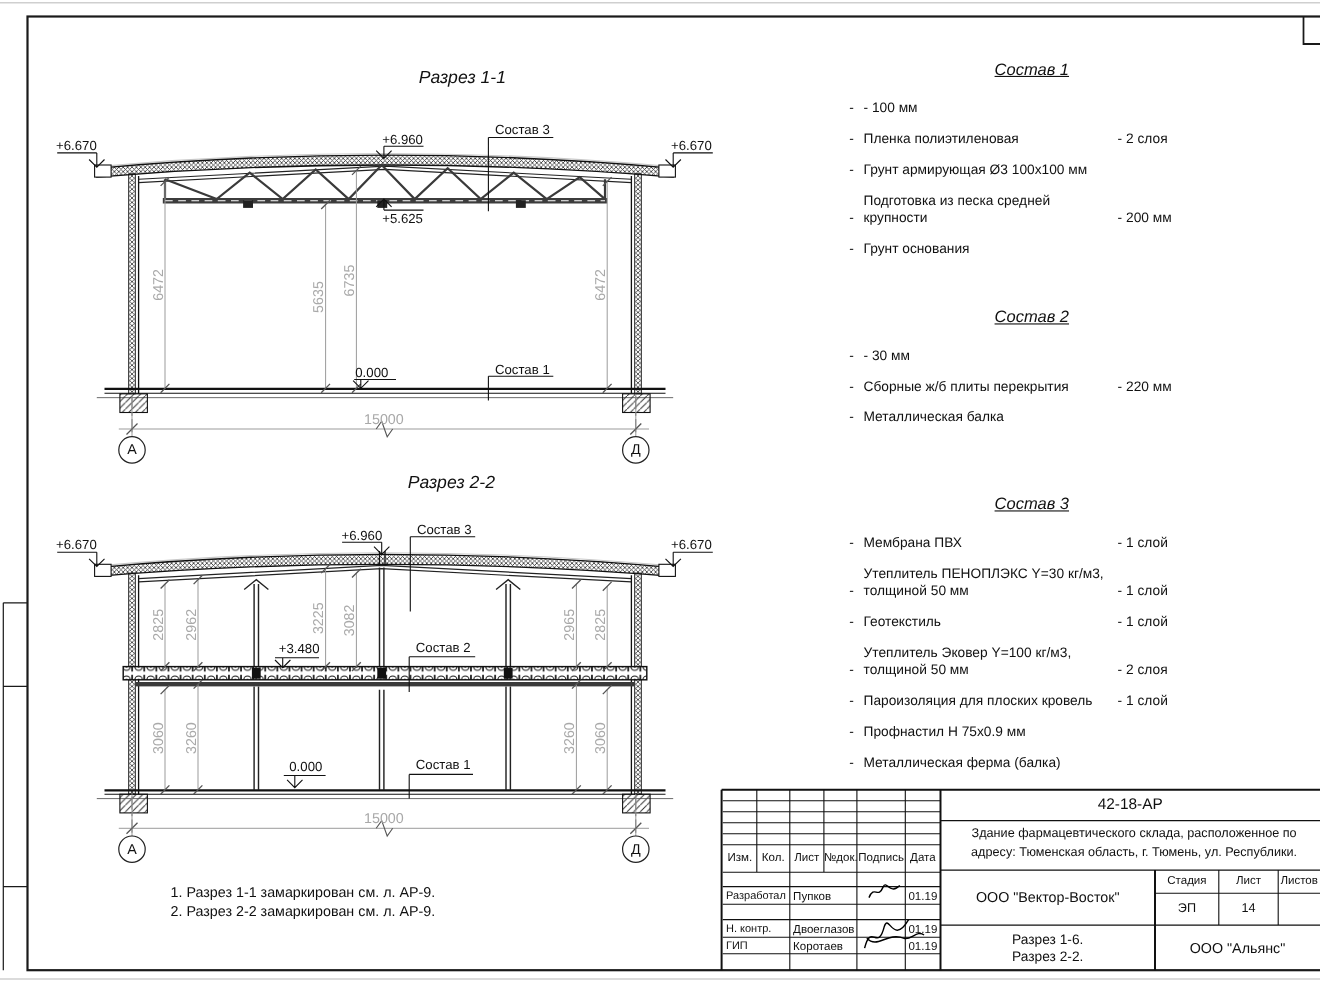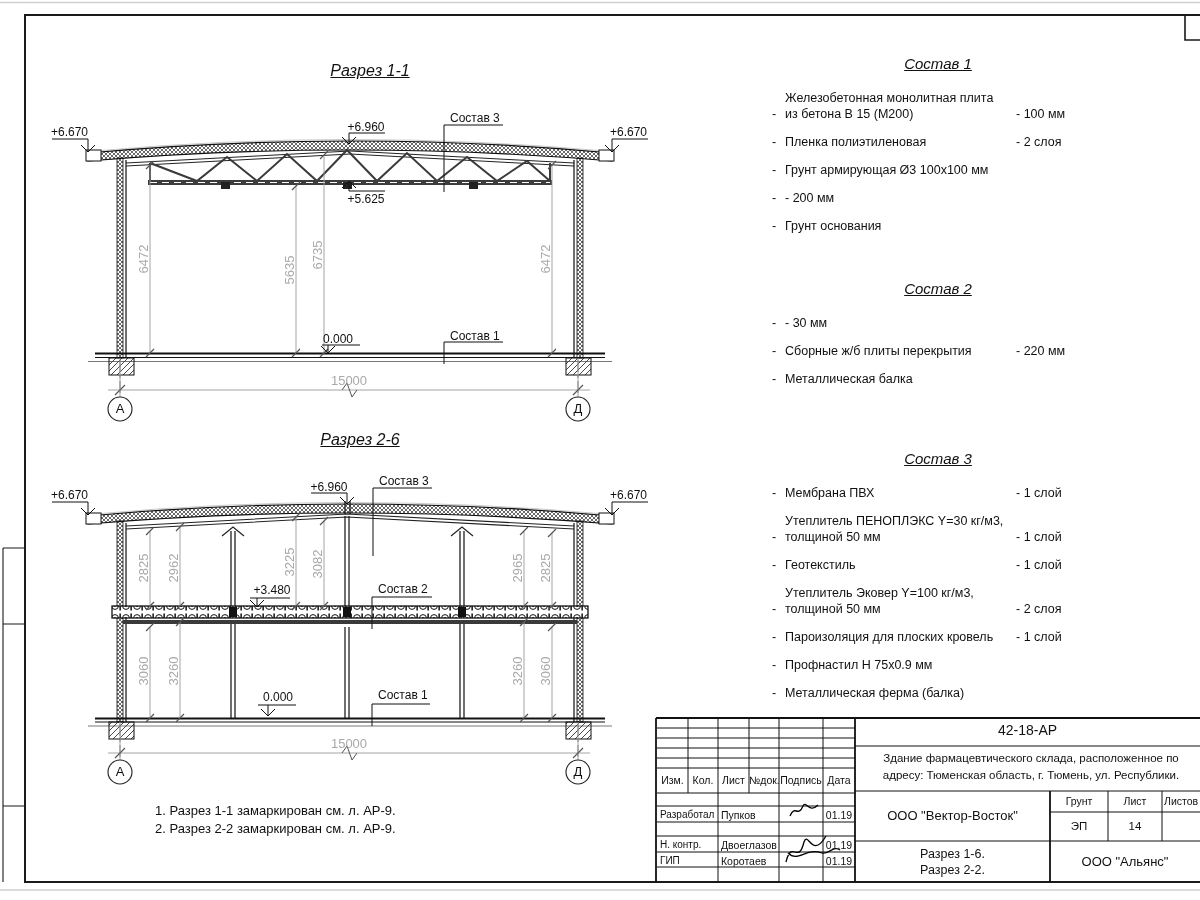--- a/index.html
+++ b/index.html
@@ -2,22 +2,22 @@
 <html><head>
 <meta charset="utf-8">
 <style>
   html,body{margin:0;padding:0;background:#e8e8e8}
   .sheet{position:relative;width:1200px;height:900px;background:#ffffff;overflow:hidden;
          font-family:"Liberation Sans",sans-serif;color:#111}
   svg.linework{position:absolute;left:0;top:0}
   .lbl{position:absolute;font-size:12px;color:#111;white-space:nowrap}
   .dim{position:absolute;width:40px;height:14px;font-size:13px;color:#a9a9a9;text-align:center;
        transform:rotate(-90deg);white-space:nowrap}
-  .sec-title{position:absolute;font-style:italic;font-size:16px;text-decoration:underline;
-       text-align:center;color:#111;white-space:nowrap}
+  .sec-title{position:absolute;font-style:italic;font-size:16px;
+       text-align:right;color:#111;white-space:nowrap}
   .axis{position:absolute;width:24px;height:24px;text-align:center;line-height:24px;font-size:13px}
   .spec{position:absolute;left:772px;width:332px}
   .spec h3{text-align:center;font-style:italic;font-weight:normal;font-size:15px;
        text-decoration:underline;margin:0 0 18px 0}
   .spec-item{display:flex;align-items:flex-end;margin-bottom:12px;font-size:12.5px;line-height:16px}
   .spec-item .bullet{width:13px;flex:none}
   .spec-item .names{flex:1}
   .spec-item .value{flex:none;width:88px;text-align:left;white-space:nowrap}
   .note{position:absolute;font-size:13px;white-space:nowrap}
   .tb{position:absolute;font-size:10.5px;white-space:nowrap;overflow:hidden}
@@ -161,21 +161,21 @@
   <div class="lbl" style="left:450px;top:111px">Состав 3</div>
   <div class="lbl" style="left:450px;top:329px">Состав 1</div>
   <div class="dim" style="left:123px;top:252px">6472</div>
   <div class="dim" style="left:269px;top:263px">5635</div>
   <div class="dim" style="left:297px;top:248px">6735</div>
   <div class="dim" style="left:525px;top:252px">6472</div>
   <div class="lbl" style="left:319px;top:373px;width:60px;text-align:center;color:#a9a9a9;font-size:13px">15000</div>
   <div class="axis" style="left:108px;top:397px">А</div>
   <div class="axis" style="left:566px;top:397px">Д</div>
 
-  <div class="sec-title" style="left:270px;top:431px;width:180px">Разрез 2-6</div>
+  <div class="sec-title" style="left:270px;top:431px;width:180px">Разрез 2-2</div>
   <div class="lbl" style="left:46px;top:488px;width:42px;text-align:right">+6.670</div>
   <div class="lbl" style="left:610px;top:488px;width:42px">+6.670</div>
   <div class="lbl" style="left:310px;top:480px;width:38px;text-align:center">+6.960</div>
   <div class="lbl" style="left:252px;top:583px;width:40px;text-align:center">+3.480</div>
   <div class="lbl" style="left:258px;top:690px;width:40px;text-align:center">0.000</div>
   <div class="lbl" style="left:379px;top:474px">Состав 3</div>
   <div class="lbl" style="left:378px;top:582px">Состав 2</div>
   <div class="lbl" style="left:378px;top:688px">Состав 1</div>
   <div class="dim" style="left:123px;top:561px">2825</div>
   <div class="dim" style="left:153px;top:561px">2962</div>
@@ -188,42 +188,42 @@
   <div class="dim" style="left:497px;top:664px">3260</div>
   <div class="dim" style="left:525px;top:664px">3060</div>
   <div class="lbl" style="left:319px;top:736px;width:60px;text-align:center;color:#a9a9a9;font-size:13px">15000</div>
   <div class="axis" style="left:108px;top:760px">А</div>
   <div class="axis" style="left:566px;top:760px">Д</div>
 
   <div class="spec" style="top:55px" id="spec-0">
       <h3>Состав 1</h3>
       <div class="spec-item">
         <span class="bullet">-</span>
-        <div class="names">
-          <div>Железобетонная  монолитная плита</div>
-          <div>из бетона В 15 (М200)</div>
-        </div>
         <div class="value">- 100 мм</div>
       </div>
       <div class="spec-item">
         <span class="bullet">-</span>
         <div class="names">
           <div>Пленка полиэтиленовая</div>
         </div>
         <div class="value">-  2 слоя</div>
       </div>
       <div class="spec-item">
         <span class="bullet">-</span>
         <div class="names">
           <div>Грунт армирующая Ø3 100х100 мм</div>
         </div>
         <div class="value"></div>
       </div>
       <div class="spec-item">
         <span class="bullet">-</span>
+        <div class="names">
+          <div>Подготовка из песка средней</div>
+          <div>крупности</div>
+        </div>
         <div class="value">- 200 мм</div>
       </div>
       <div class="spec-item">
         <span class="bullet">-</span>
         <div class="names">
           <div>Грунт основания</div>
         </div>
         <div class="value"></div>
       </div>
     </div>
@@ -322,21 +322,21 @@
 
   <div class="tb" style="left:660px;top:839px;width:57px;font-size:10px">Н. контр.</div>
   <div class="tb" style="left:721px;top:839px;width:57px">Двоеглазов</div>
   <div class="tb" style="left:824px;top:839px;width:30px;text-align:center">01.19</div>
 
   <div class="tb" style="left:660px;top:855px;width:47px;font-size:10px">ГИП</div>
   <div class="tb" style="left:721px;top:855px;width:57px">Коротаев</div>
   <div class="tb" style="left:824px;top:855px;width:30px;text-align:center">01.19</div>
 
   <div class="tb" style="left:855px;top:808px;width:195px;text-align:center;font-size:13px">ООО "Вектор-Восток"</div>
-  <div class="tb" style="left:1050px;top:795px;width:58px;text-align:center">Грунт</div>
+  <div class="tb" style="left:1050px;top:795px;width:58px;text-align:center">Стадия</div>
   <div class="tb" style="left:1108px;top:795px;width:54px;text-align:center">Лист</div>
   <div class="tb" style="left:1164px;top:795px;width:40px;text-align:left">Листов</div>
   <div class="tb" style="left:1050px;top:820px;width:58px;text-align:center;font-size:11.5px">ЭП</div>
   <div class="tb" style="left:1108px;top:820px;width:54px;text-align:center;font-size:11.5px">14</div>
   <div class="tb" style="left:855px;top:847px;width:195px;text-align:center;font-size:12.5px">Разрез 1-6.</div>
   <div class="tb" style="left:855px;top:863px;width:195px;text-align:center;font-size:12.5px">Разрез 2-2.</div>
   <div class="tb" style="left:1050px;top:854px;width:150px;text-align:center;font-size:13px">ООО "Альянс"</div>
 
 </div>
 

